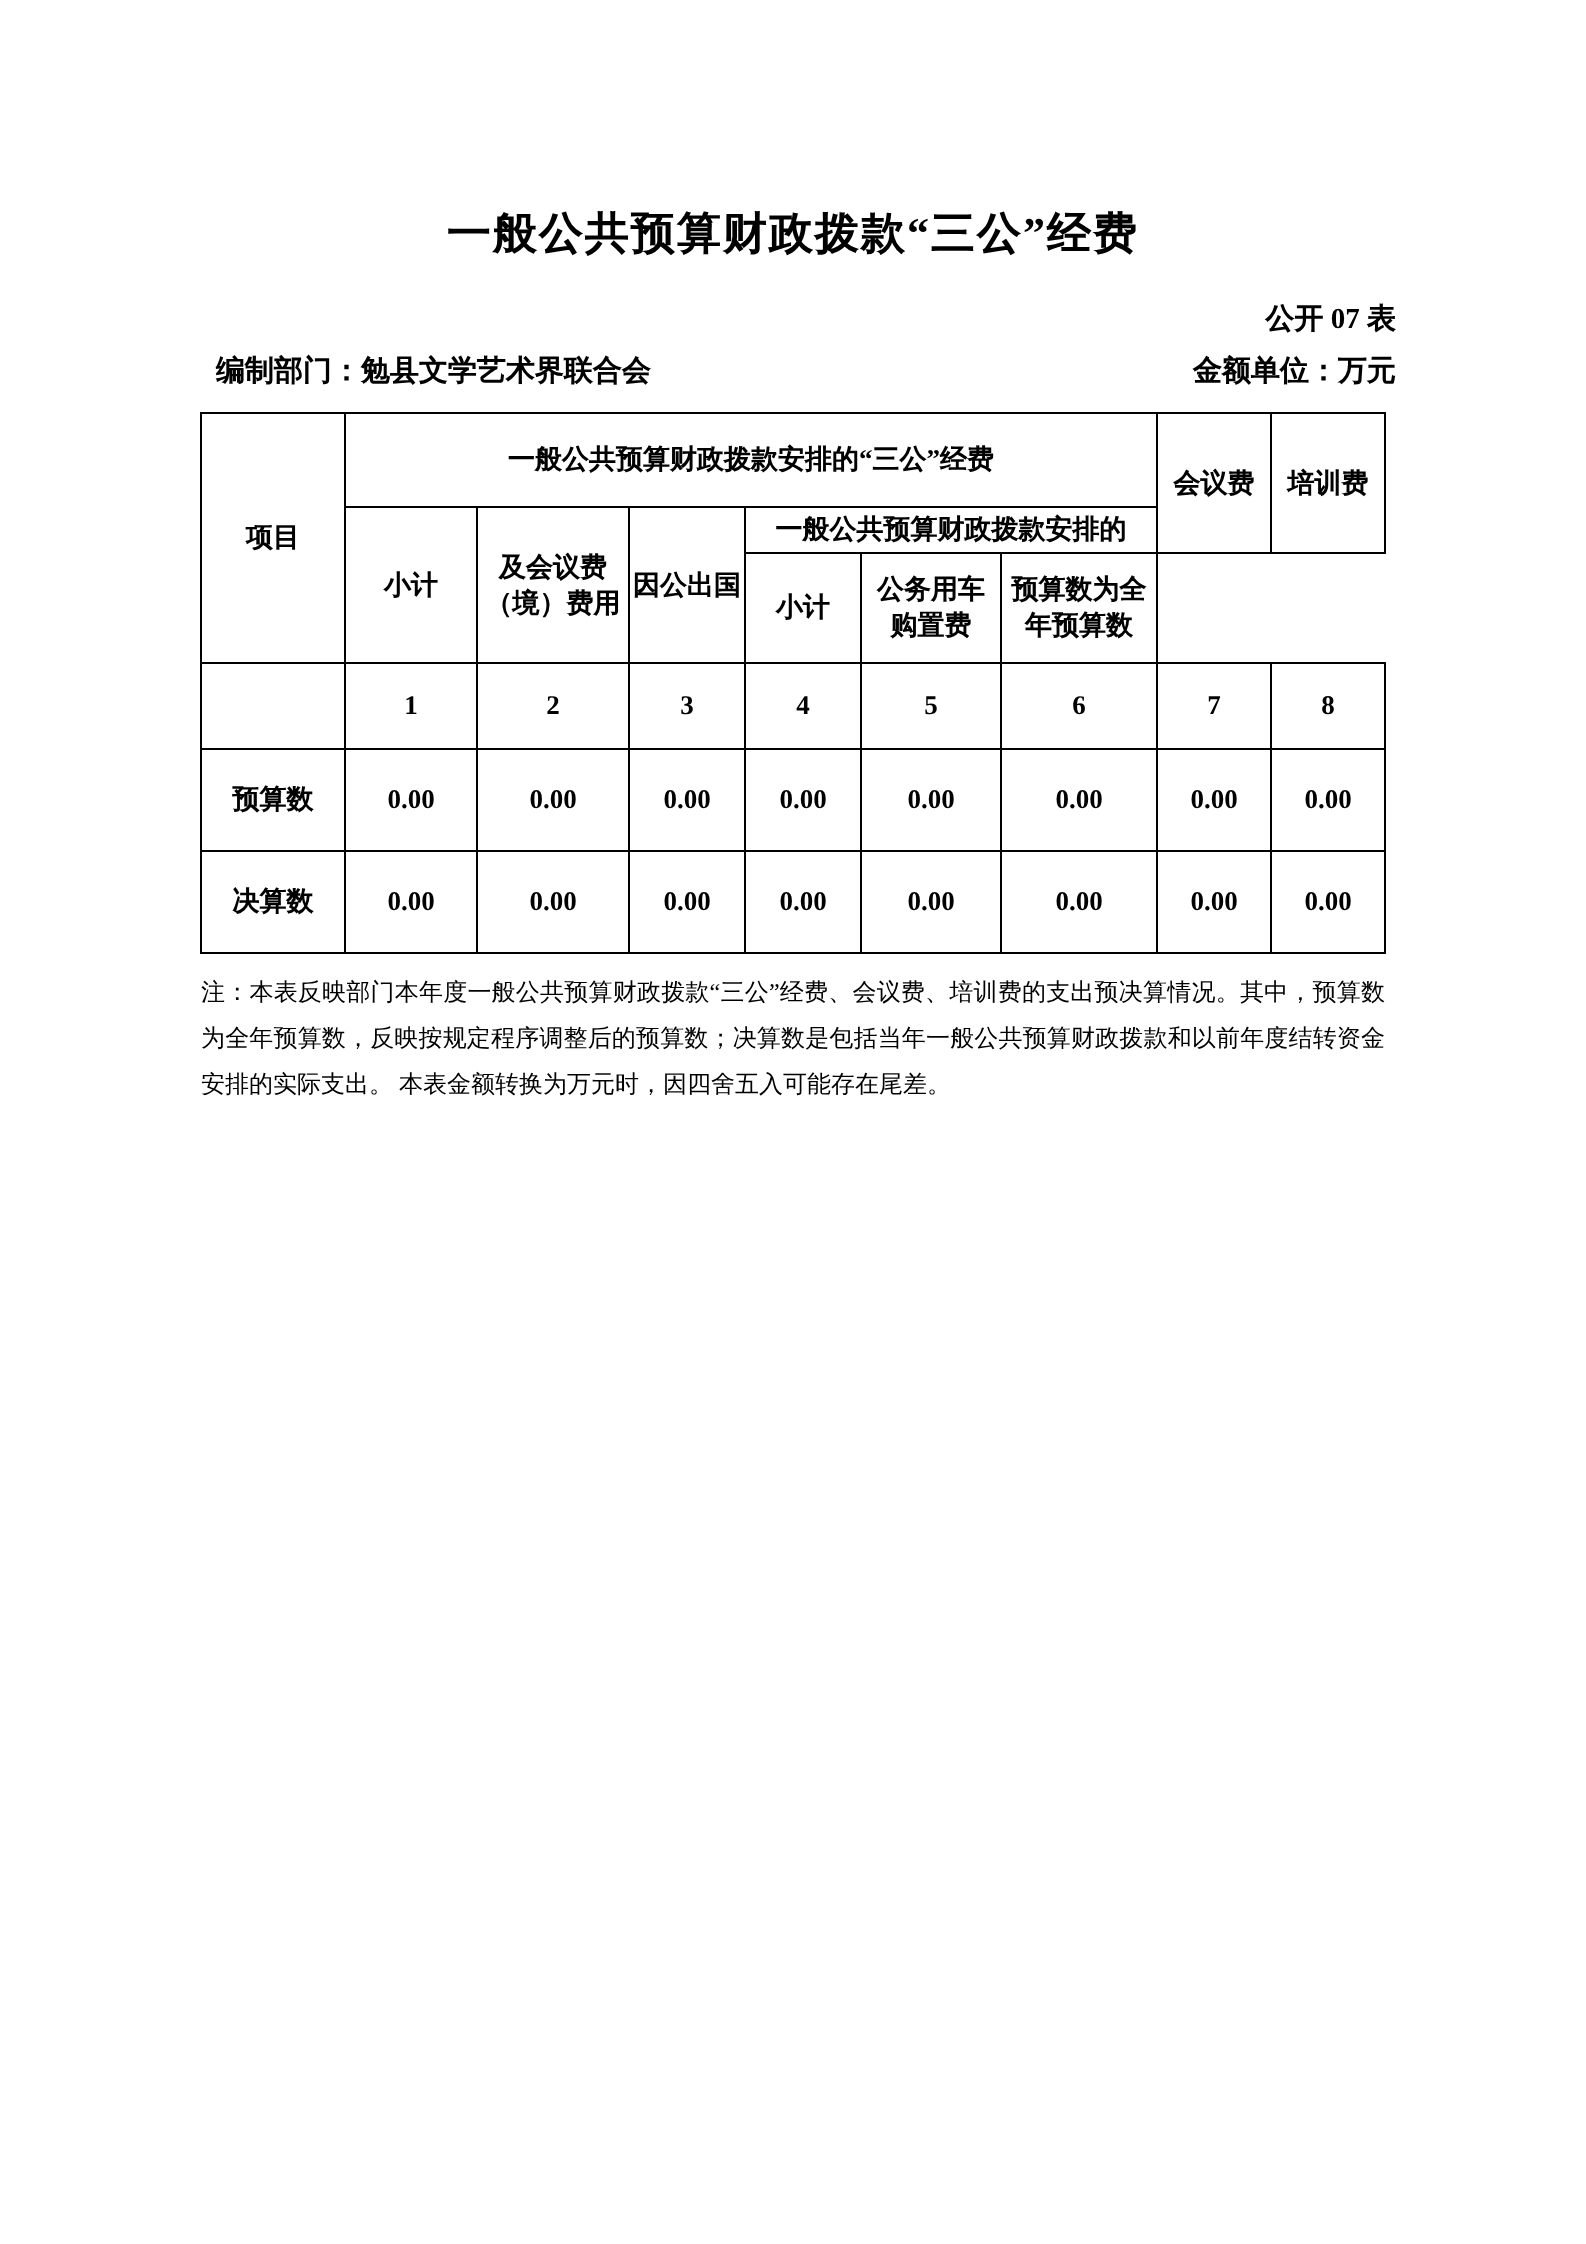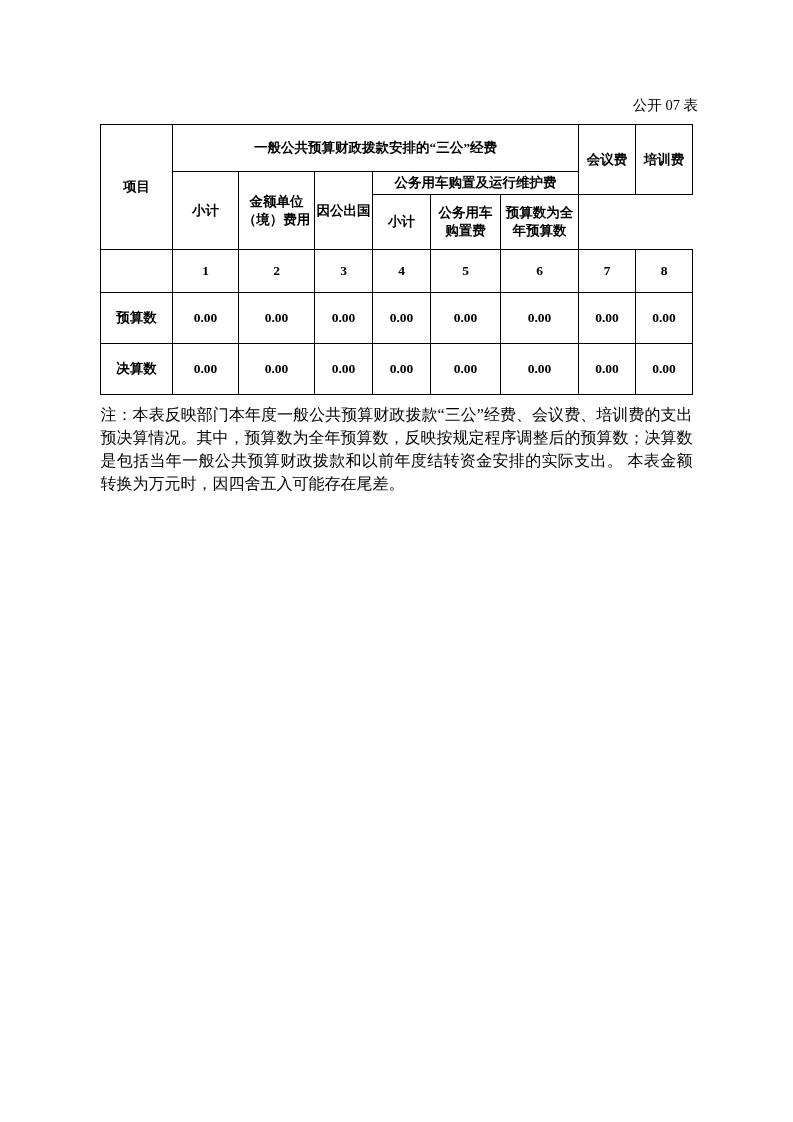--- a/index.html
+++ b/index.html
@@ -36,21 +36,21 @@
     margin-top: 12px;
     padding: 0 95px 0 100px;
     position: relative;
     height: 22px;
   }
   .form-no {
     position: absolute;
     right: 95px;
     top: 0;
     font-size: 14.5px;
-    font-weight: normal;
+    font-weight: bold;
   }
   .dept-row {
     margin-top: 4px;
     padding: 0 95px 0 108px;
     position: relative;
     height: 24px;
     font-size: 14.5px;
     font-weight: bold;
   }
   .dept-left {
@@ -92,38 +92,43 @@
   }
   .h-item {
     font-size: 14.5px;
   }
   .row-data td {
     height: 46px;
   }
   .note {
     margin: 8px auto 0 auto;
     width: 592px;
-    font-size: 16px;
+    font-size: 12px;
     line-height: 23px;
     text-align: justify;
     text-justify: inter-ideograph;
   }
 </style>
 </head>
 <body>
 
 <div class="page">
 
   <div class="title-block">
+    <div class="title-line">一般公共预算财政拨款“三公”经费</div>
   </div>
 
   <div class="subheader-row">
     <div class="form-no">公开 07 表</div>
   </div>
 
+  <div class="dept-row">
+    <div class="dept-left">编制部门：勉县文学艺术界联合会</div>
+    <div class="dept-right">金额单位：万元</div>
+  </div>
 
   <table class="budget">
     <colgroup>
       <col style="width:72px">
       <col style="width:66px">
       <col style="width:76px">
       <col style="width:58px">
       <col style="width:58px">
       <col style="width:70px">
       <col style="width:78px">
@@ -132,23 +137,23 @@
     </colgroup>
     <tbody>
       <tr>
         <td rowspan="3">项目</td>
         <td colspan="6" class="h-group">一般公共预算财政拨款安排的“三公”经费</td>
         <td rowspan="2" class="h-item">会议费</td>
         <td rowspan="2" class="h-item">培训费</td>
       </tr>
       <tr>
         <td rowspan="2" class="h-item">小计</td>
-        <td rowspan="2" class="h-item">金额单位（境）费用</td>
+        <td rowspan="2" class="h-item">及会议费（境）费用</td>
         <td rowspan="2" class="h-item">因公出国</td>
-        <td colspan="3" class="h-item">公务用车购置及运行维护费</td>
+        <td colspan="3" class="h-item">一般公共预算财政拨款安排的</td>
       </tr>
       <tr>
         <td style="height:50px">小计</td>
         <td>公务用车购置费</td>
         <td>预算数为全年预算数</td>
       </tr>
       <tr>
         <td style="height:38px"></td>
         <td class="idx">1</td>
         <td class="idx">2</td>

